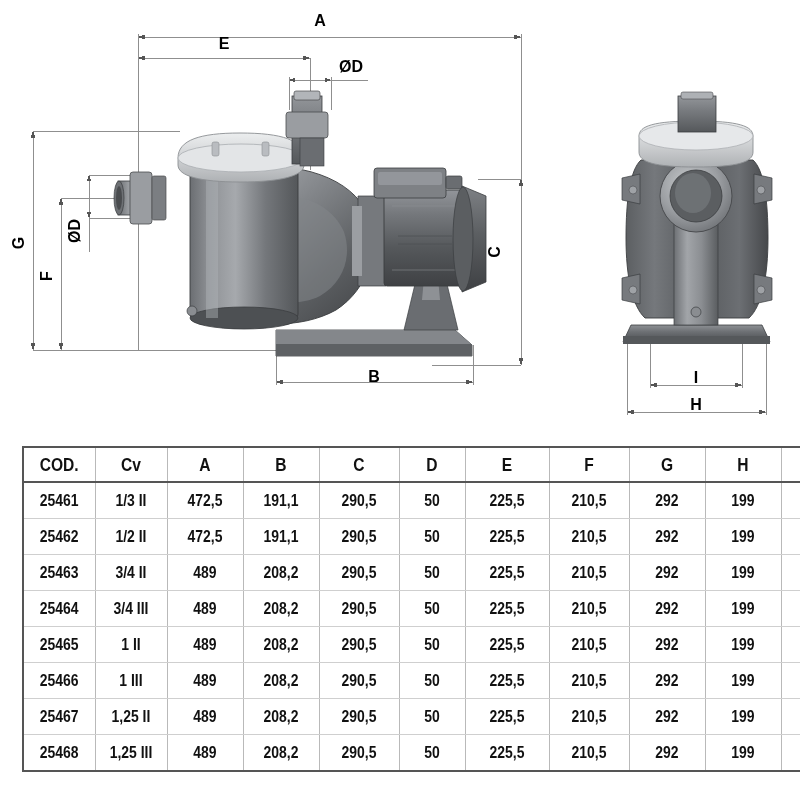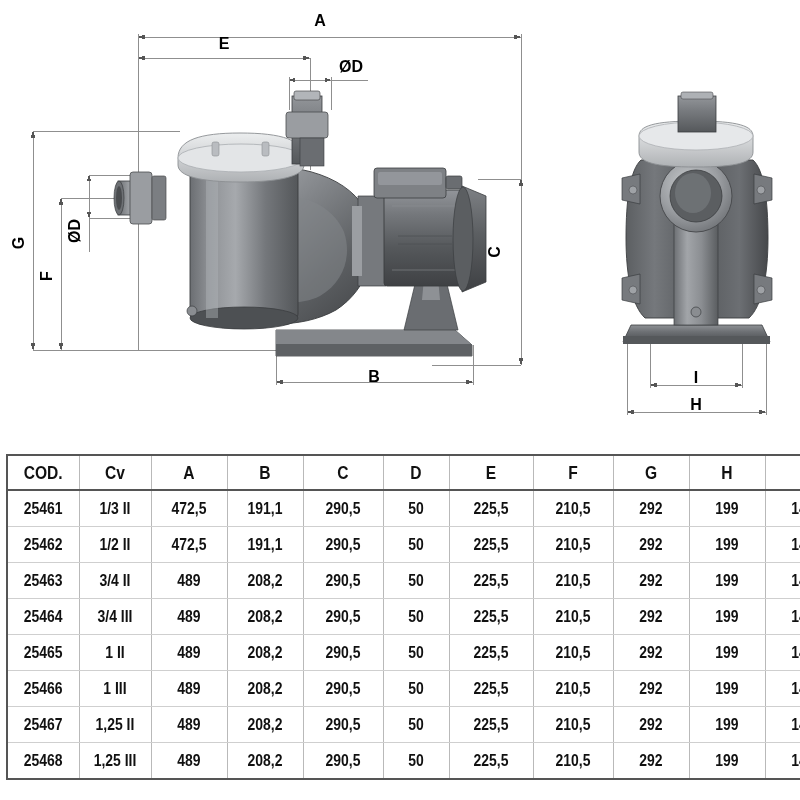--- a/index.html
+++ b/index.html
@@ -23,23 +23,22 @@
     font-weight:bold;
     font-size:16px;
     fill:#000;
     text-anchor:middle;
     dominant-baseline:middle;
   }
 
   
   #spec-table-wrap{
     position:absolute;
-    left:6px; top:446px;
+    left:22px; top:446px;
     width:756px;
-    margin-top:8px;
   }
   table.spec{
     border-collapse:collapse;
     width:756px;
     table-layout:fixed;
     background:#fff;
   }
   table.spec th, table.spec td{
     border-right:1px solid #b9b9b9;
     border-bottom:1px solid #cfcfcf;

